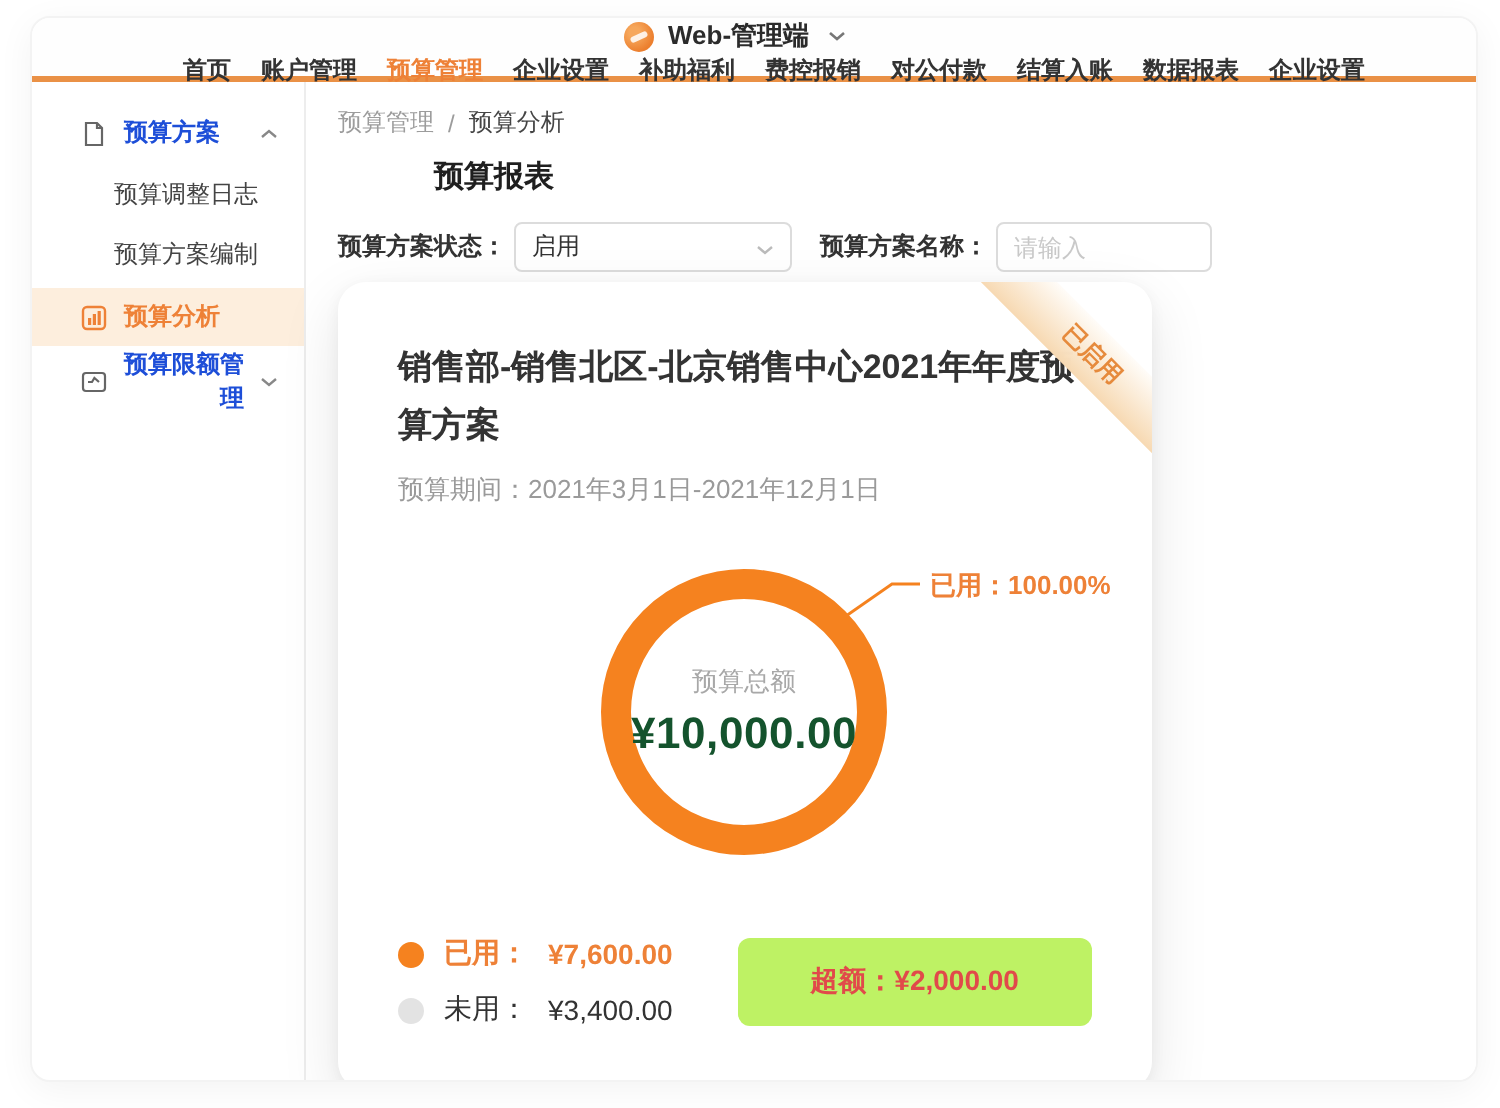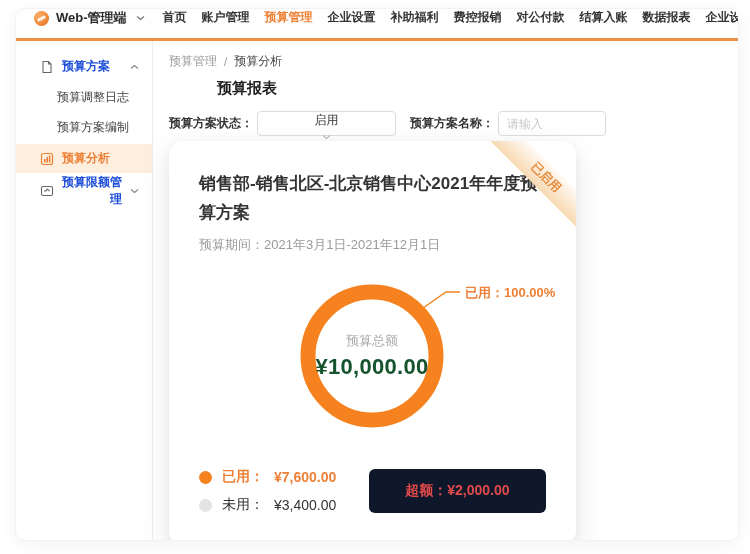--- a/index.html
+++ b/index.html
@@ -3,22 +3,22 @@
 <meta charset="utf-8">
 <style>
   * { margin:0; padding:0; box-sizing:border-box; }
   html,body { width:750px; height:554px; background:#ffffff; font-family:"Liberation Sans","DejaVu Sans",sans-serif; overflow:hidden; }
 
   .app { position:absolute; left:15px; top:8px; width:724px; height:533px;
          background:#fff; border:1px solid #f3f3f3; border-radius:10px;
          box-shadow:0 4px 18px rgba(0,0,0,.05); overflow:hidden; }
 
   
-  .navbar { height:32px; display:flex; align-items:flex-start; padding:0 16px 0 18px;
-            border-bottom:3px solid #ea9146; background:#fefefe; }
+  .navbar { height:32px; display:flex; align-items:center; padding:0 16px 0 18px;
+            border-bottom:3px solid #ea9146; background:#fefefe;flex-direction:column; }
   .brand { display:flex; align-items:center; gap:7px; width:132px; cursor:pointer; }
   .logo { width:15px; height:15px; border-radius:50%;
           background:radial-gradient(circle at 35% 35%, #f6a75c 20%, #ec7f2e 70%); position:relative; }
   .logo::after{ content:""; position:absolute; left:3px; top:6px; width:9px; height:3px;
           background:#fff; border-radius:2px; transform:rotate(-25deg); opacity:.85;}
   .brand-name { font-size:13px; font-weight:700; color:#2b2b2b; white-space:nowrap; }
   .brand-caret { margin-left:2px; display:flex; }
   .nav-items { display:flex; gap:15px; margin-left:18px; }
   .nav-item { font-size:12px; color:#333; font-weight:600; white-space:nowrap; cursor:pointer; }
   .nav-item.active { color:#ee8137; }
@@ -36,21 +36,21 @@
 
   .main { flex:1; padding:12px 0 0 16px; position:relative; background:#fff; }
 
   .breadcrumb { font-size:12px; color:#9c9c9c; display:flex; gap:7px; align-items:center; }
   .breadcrumb .current { color:#454545; }
   .page-title { margin-top:9px; font-size:15px; font-weight:700; color:#1f1f1f;margin-left:48px; }
 
   .filters { display:flex; align-items:center; margin-top:13px; font-size:12px; color:#333; }
   .filter-label { white-space:nowrap; font-weight:600;}
   .select-box { width:139px; height:25px; border:1px solid #dcdcdc; border-radius:4px;
-                display:flex; align-items:center; padding:0 8px; margin-left:4px; background:#fff; cursor:pointer;flex-direction:column; }
+                display:flex; align-items:center; padding:0 8px; margin-left:4px; background:#fff; cursor:pointer; }
   .select-value { flex:1; color:#333; }
   .name-label { margin-left:14px; }
   .text-input { width:108px; height:25px; border:1px solid #dcdcdc; border-radius:4px;
                 margin-left:4px; padding:0 8px; font-size:12px; color:#333; outline:none;
                 font-family:"Liberation Sans","DejaVu Sans",sans-serif;}
   .text-input::placeholder { color:#c9c9c9; }
 
   
   .card { position:relative; margin-top:5px; width:407px; height:404px; background:#fff;
           border-radius:14px; padding:28px 30px; 
@@ -72,21 +72,21 @@
   .callout { position:absolute; left:266px; top:20px; font-size:13px; font-weight:600; color:#ee8137; white-space:nowrap; }
 
   .legend-row { display:flex; align-items:center; margin-top:16px; }
   .legend-col { width:170px; display:flex; flex-direction:column; gap:10px; }
   .legend-item { display:flex; align-items:center; gap:10px; font-size:14px; }
   .dot { width:13px; height:13px; border-radius:50%; flex:none; }
   .dot-used { background:#f5821f; }
   .dot-unused { background:#e3e3e3; }
   .legend-item.used { color:#ee8137; font-weight:600; }
   .legend-item.unused { color:#333; }
-  .over-badge { background:#0f172a; color:#e14a4a; font-size:14px; font-weight:600;
+  .over-badge { background:#bef264; color:#e14a4a; font-size:14px; font-weight:600;
                 border-radius:6px; padding:13px 0; width:182px; text-align:center; margin-left:4px; white-space:nowrap; }
 </style>
 </head>
 <body>
 
 <div class="app">
 
   <div class="navbar">
     <div class="brand">
       <span class="logo"></span>

